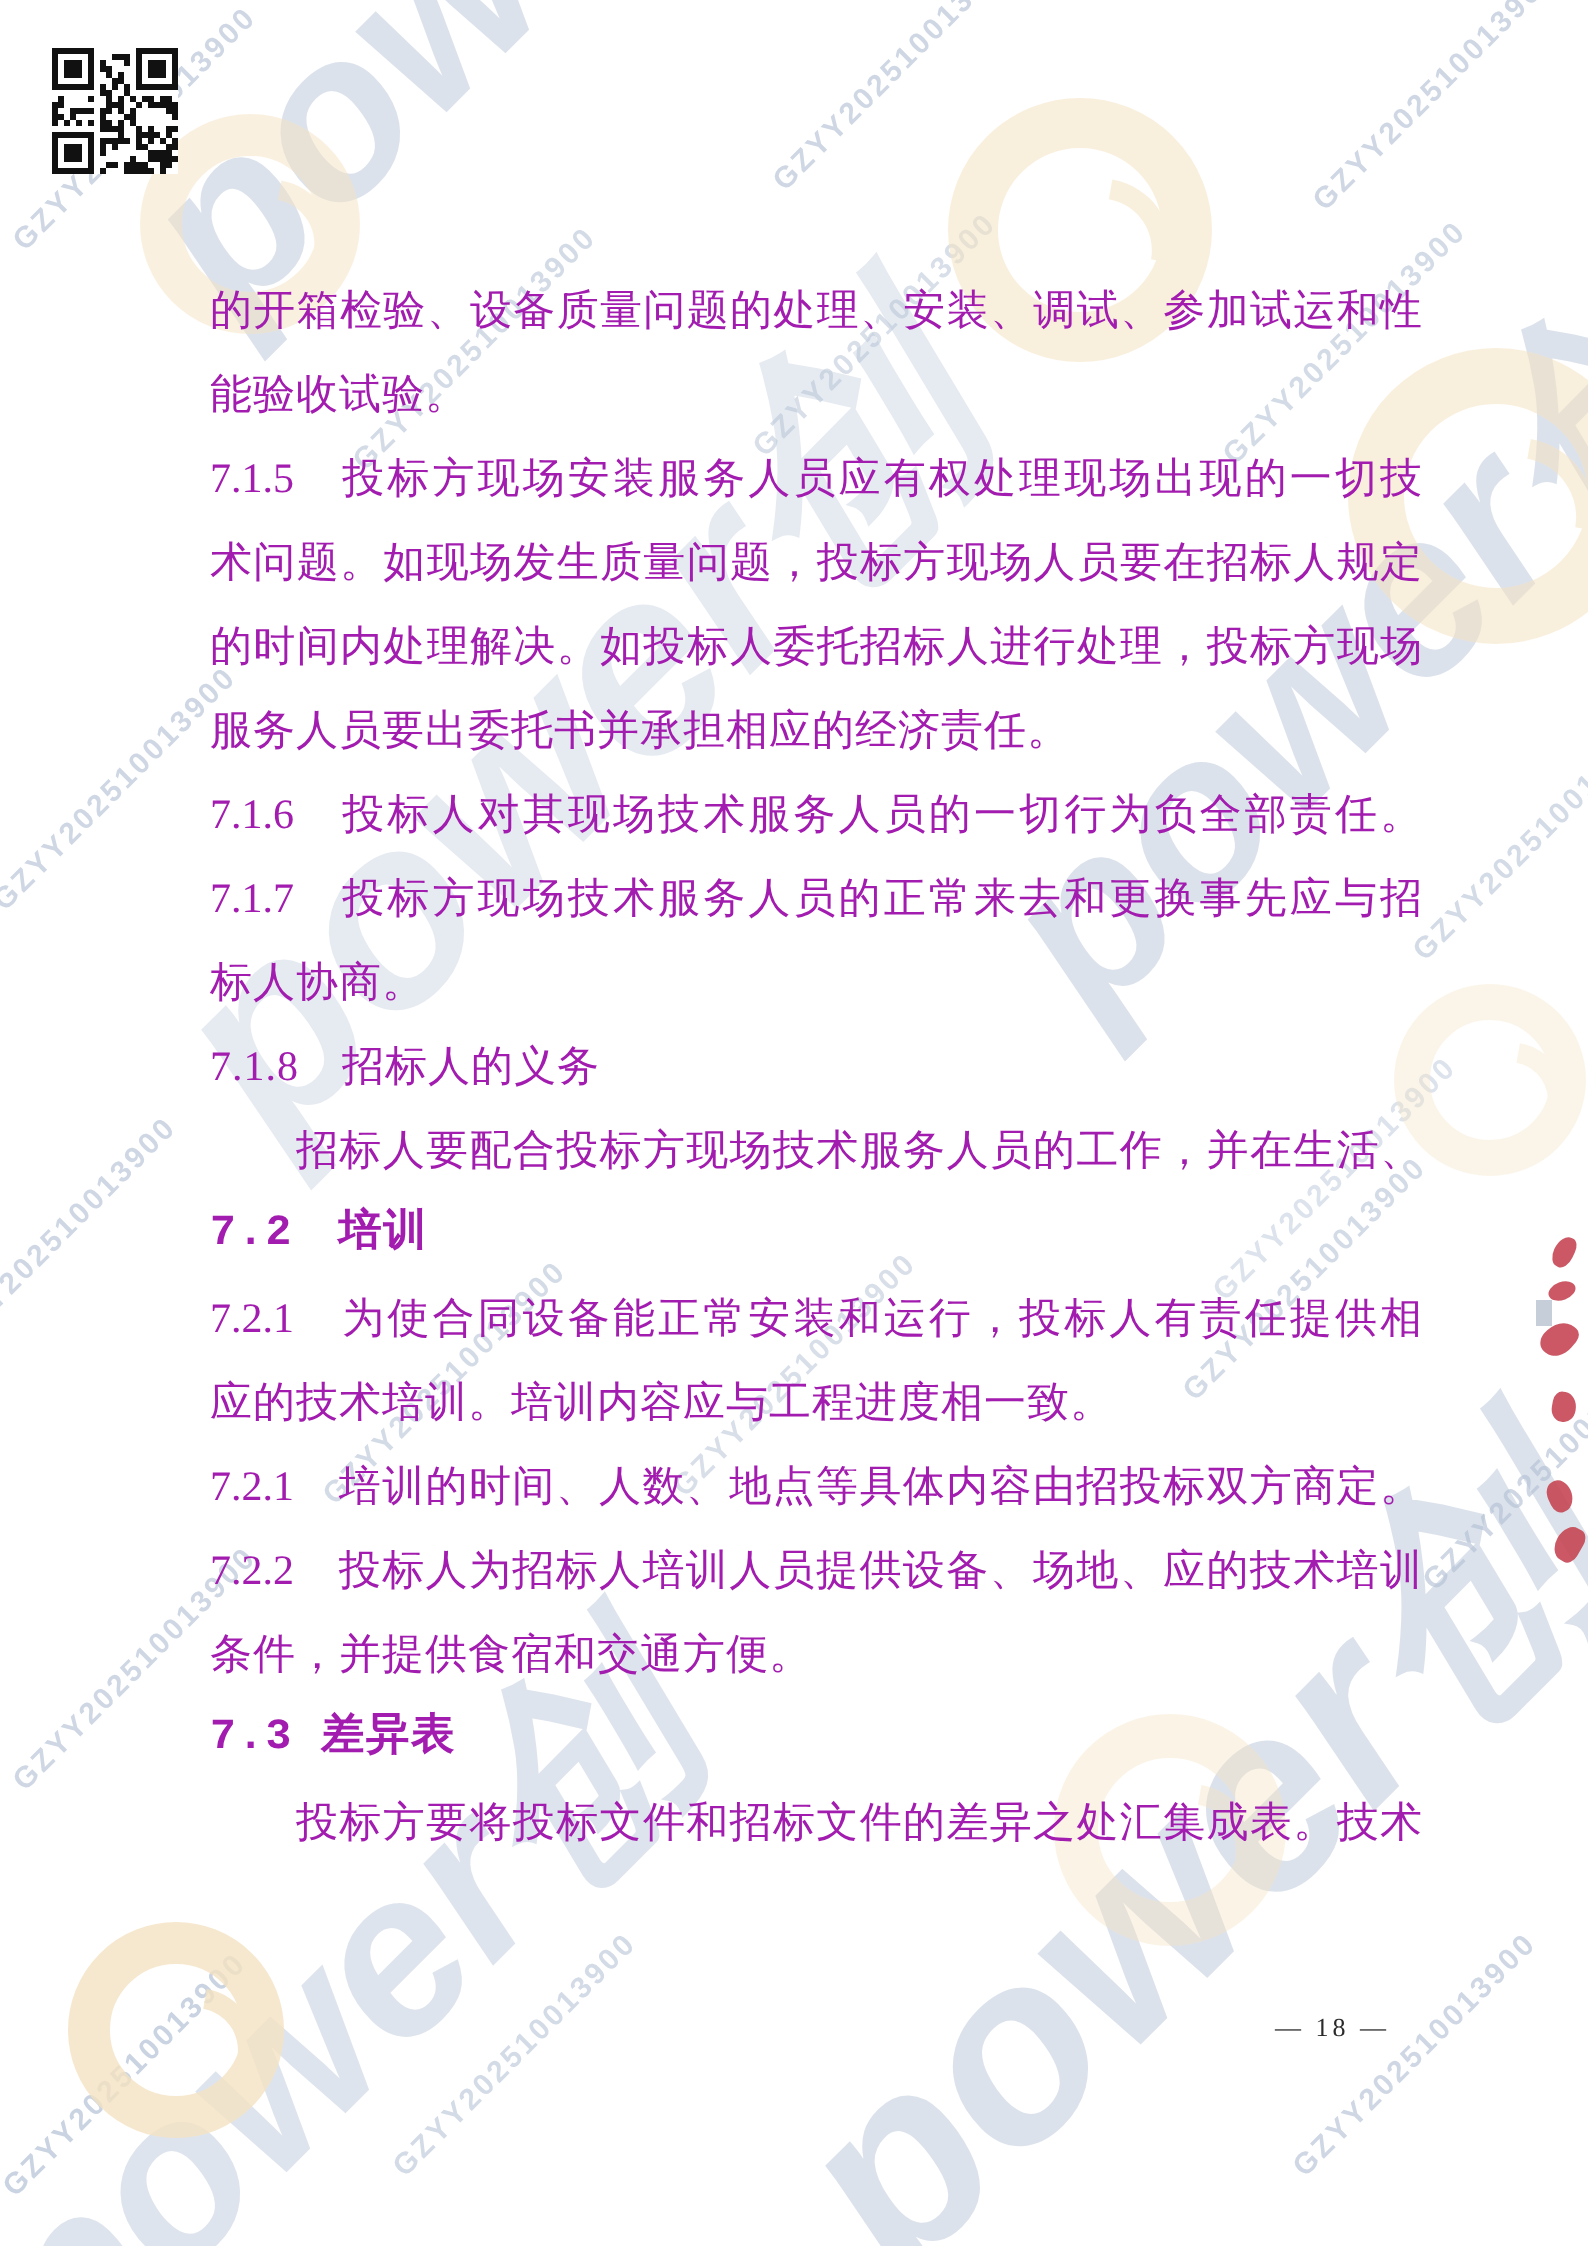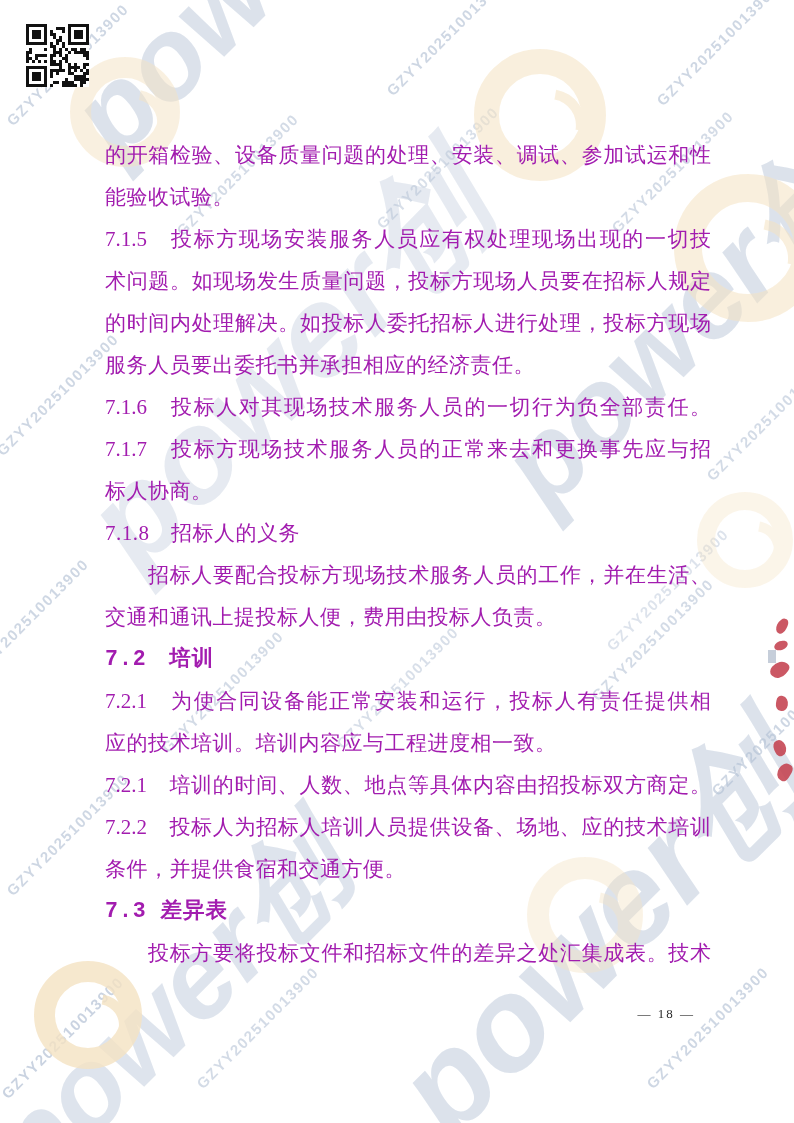--- a/index.html
+++ b/index.html
@@ -327,21 +327,20 @@
       <div class="line">能验收试验。</div>
       <div class="line fill">7.1.5　投标方现场安装服务人员应有权处理现场出现的一切技</div>
       <div class="line fill">术问题。如现场发生质量问题，投标方现场人员要在招标人规定</div>
       <div class="line fill">的时间内处理解决。如投标人委托招标人进行处理，投标方现场</div>
       <div class="line">服务人员要出委托书并承担相应的经济责任。</div>
       <div class="line fill">7.1.6　投标人对其现场技术服务人员的一切行为负全部责任。</div>
       <div class="line fill">7.1.7　投标方现场技术服务人员的正常来去和更换事先应与招</div>
       <div class="line">标人协商。</div>
       <div class="line">7.1.8　招标人的义务</div>
       <div class="line fill indent">招标人要配合投标方现场技术服务人员的工作，并在生活、</div>
-      <div class="line">交通和通讯上提投标人便，费用由投标人负责。</div>
       <div class="line heading">7.2　培训</div>
       <div class="line fill">7.2.1　为使合同设备能正常安装和运行，投标人有责任提供相</div>
       <div class="line">应的技术培训。培训内容应与工程进度相一致。</div>
       <div class="line fill">7.2.1　培训的时间、人数、地点等具体内容由招投标双方商定。</div>
       <div class="line fill">7.2.2　投标人为招标人培训人员提供设备、场地、应的技术培训</div>
       <div class="line">条件，并提供食宿和交通方便。</div>
       <div class="line heading">7.3 差异表</div>
       <div class="line fill indent">投标方要将投标文件和招标文件的差异之处汇集成表。技术</div>
     </div>
   <div class="page-number">— 18 —</div>

